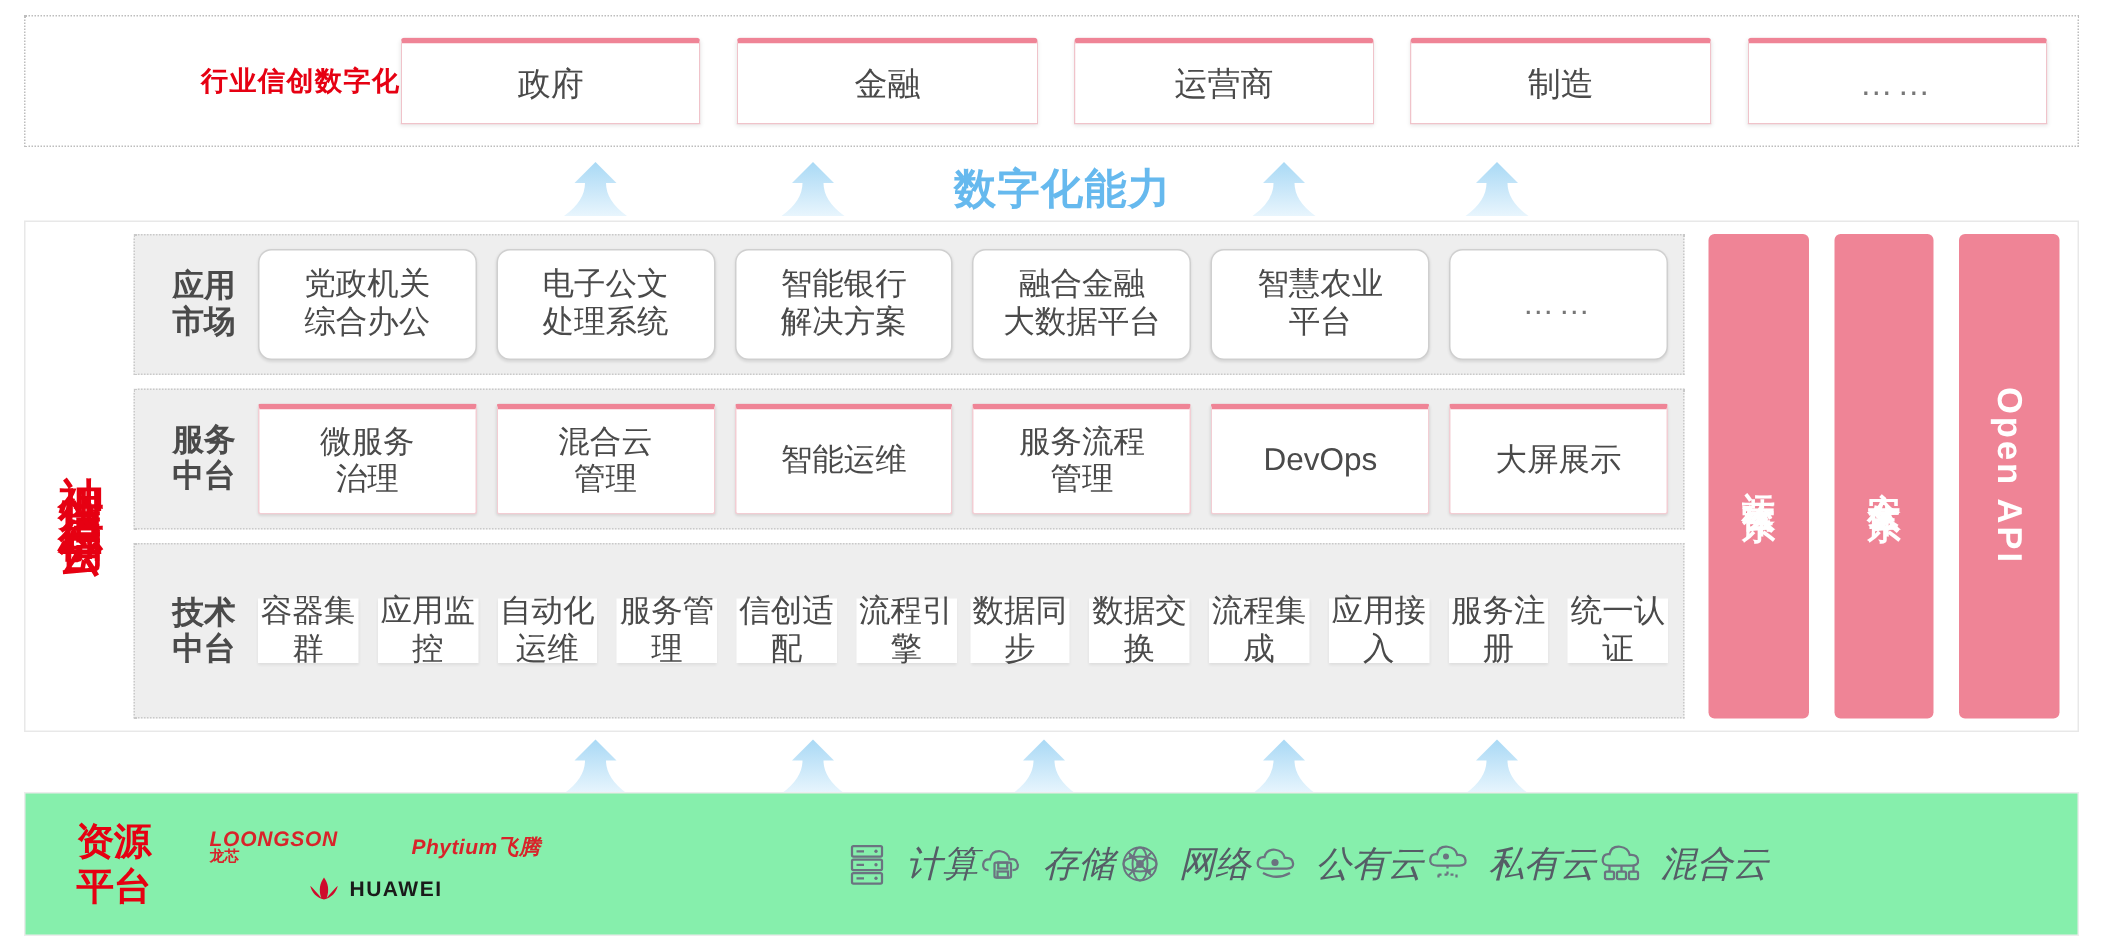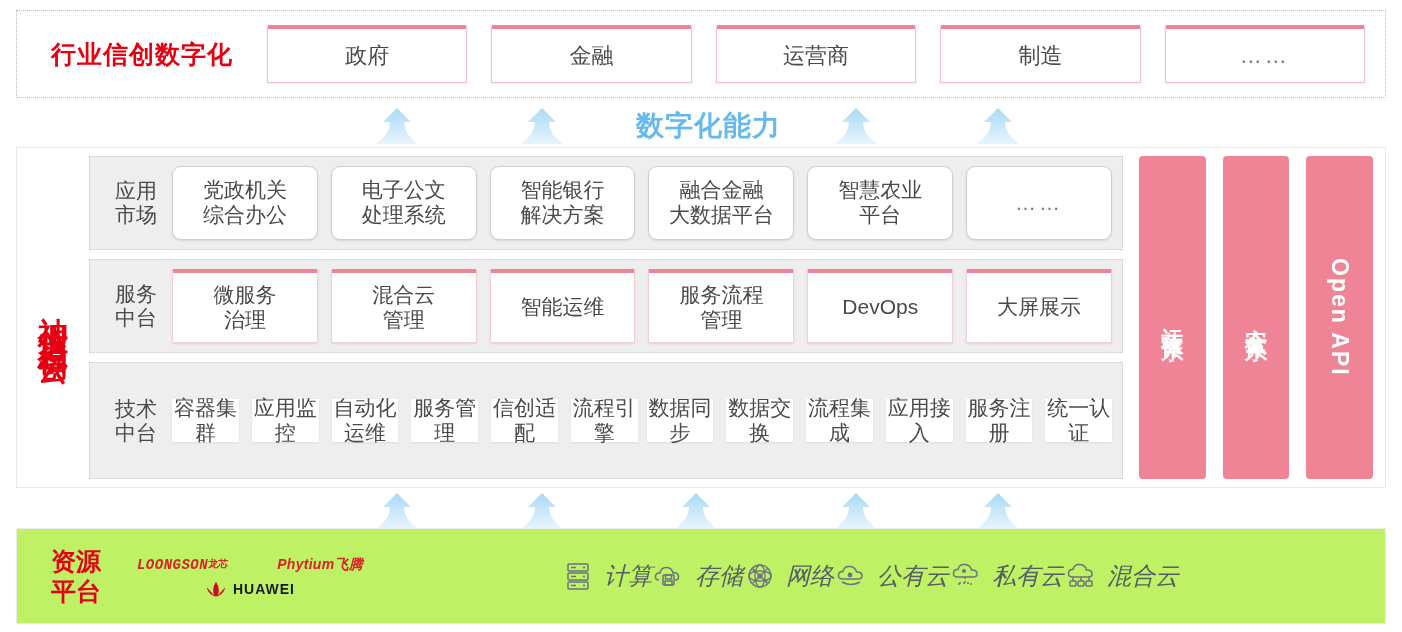--- a/index.html
+++ b/index.html
@@ -14,23 +14,23 @@
 
   
   .industry-band{
     position:absolute;left:16px;top:10px;width:1370px;height:88px;
     border:1px dotted #bdbdbd;
     box-sizing:border-box;
     display:flex;align-items:center;
   }
   .industry-title{
     width:250px;flex:0 0 250px;
-    text-align:center;
+    text-align:right;
     color:#e60012;
-    font-size:25px;font-weight:bold;
+    font-size:18px;font-weight:bold;
     letter-spacing:1px;
   }
   .industry-boxes{
     flex:1;display:flex;gap:24px;padding-right:20px;
   }
   .ind-box{
     flex:1;height:58px;
     background:#ffffff;
     border:1px solid #f0c3ca;
     border-top:4px solid #ef8496;
@@ -90,21 +90,21 @@
   .band{
     background:#eeeeee;border:1px dotted #c9c9c9;
     display:flex;align-items:center;box-sizing:border-box;
     padding:0 10px;
   }
   .band.app{flex:0 0 94px;}
   .band.svc{flex:0 0 94px;}
   .band.tech{flex:1;}
   .band-label{
     flex:0 0 72px;text-align:center;color:#4a4a4a;
-    font-size:21px;font-weight:normal;line-height:1.12;
+    font-size:21px;font-weight:bold;line-height:1.12;
   }
   .band-items{flex:1;display:flex;gap:13px;}
 
   .cell{
     flex:1;display:flex;align-items:center;justify-content:center;
     text-align:center;color:#4a4a4a;font-size:21px;line-height:1.18;
     box-sizing:border-box;background:#ffffff;
   }
   .cell.app{
     height:74px;border:1px solid #cfcfcf;border-radius:9px;
@@ -115,33 +115,33 @@
     height:74px;border:1px solid #f2cdd3;border-top:4px solid #ef8496;
     border-radius:2px;box-shadow:0 1px 2px rgba(0,0,0,0.10);
   }
   .tech-grid{flex:1;display:flex;flex-direction:row;gap:9px;}
   .tech-row{display:flex;gap:13px;flex:1;}
   .cell.tech{height:43px;border:none;box-shadow:0 1px 2px rgba(0,0,0,0.07);}
 
   
   .resource-band{
     position:absolute;left:16px;top:528px;width:1370px;height:96px;
-    border:1px solid #ececec;background:#bef264;box-sizing:border-box;
+    border:1px solid #ececec;background:#86efac;box-sizing:border-box;
     display:flex;align-items:center;
   }
   .res-title{
     width:118px;flex:0 0 118px;text-align:center;
     color:#e60012;font-size:25px;font-weight:bold;line-height:1.2;
   }
   .logos{
     flex:0 0 230px;display:flex;flex-direction:column;
     align-items:center;justify-content:center;gap:7px;
   }
   .logo-row{display:flex;align-items:center;justify-content:center;gap:17px;}
-  .logo-loongson{display:flex;flex-direction:row;align-items:center;line-height:1;font-family:Liberation Mono, monospace;}
+  .logo-loongson{display:flex;flex-direction:column;line-height:1;}
   .logo-loongson .en{
     color:#d8232a;font-size:14px;font-weight:bold;font-style:italic;letter-spacing:.5px;
   }
   .logo-loongson .cn{color:#d8232a;font-size:10px;font-weight:bold;margin-top:1px;}
   .logo-phytium{
     color:#d8232a;font-size:14px;font-weight:bold;font-style:italic;letter-spacing:.3px;margin-left:32px;
   }
   .logo-huawei{display:flex;align-items:center;gap:6px;}
   .logo-huawei .mark{width:22px;height:16px;}
   .logo-huawei .txt{color:#1a1a1a;font-size:14px;font-weight:bold;letter-spacing:1px;}

